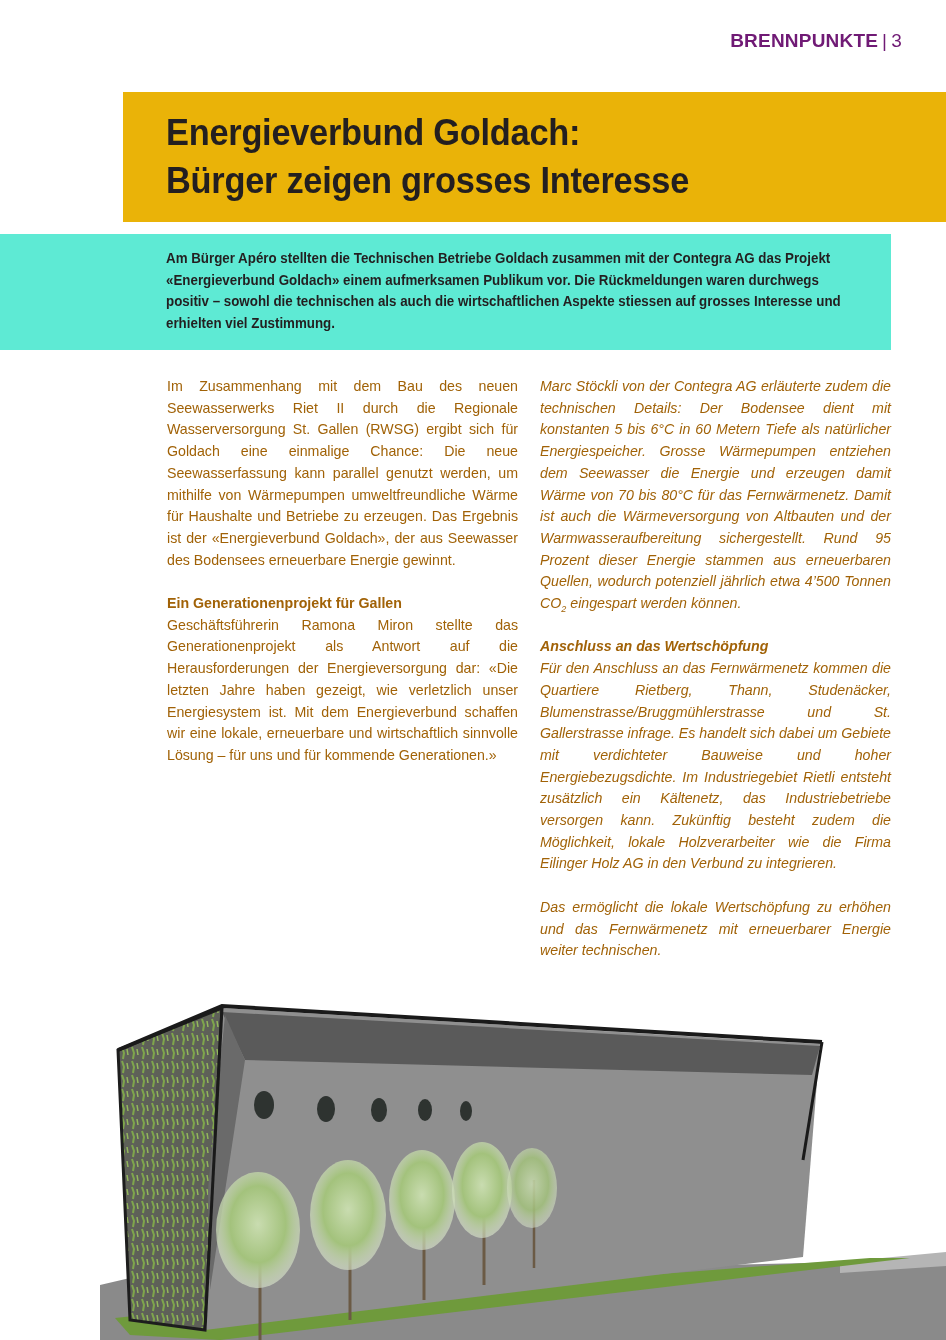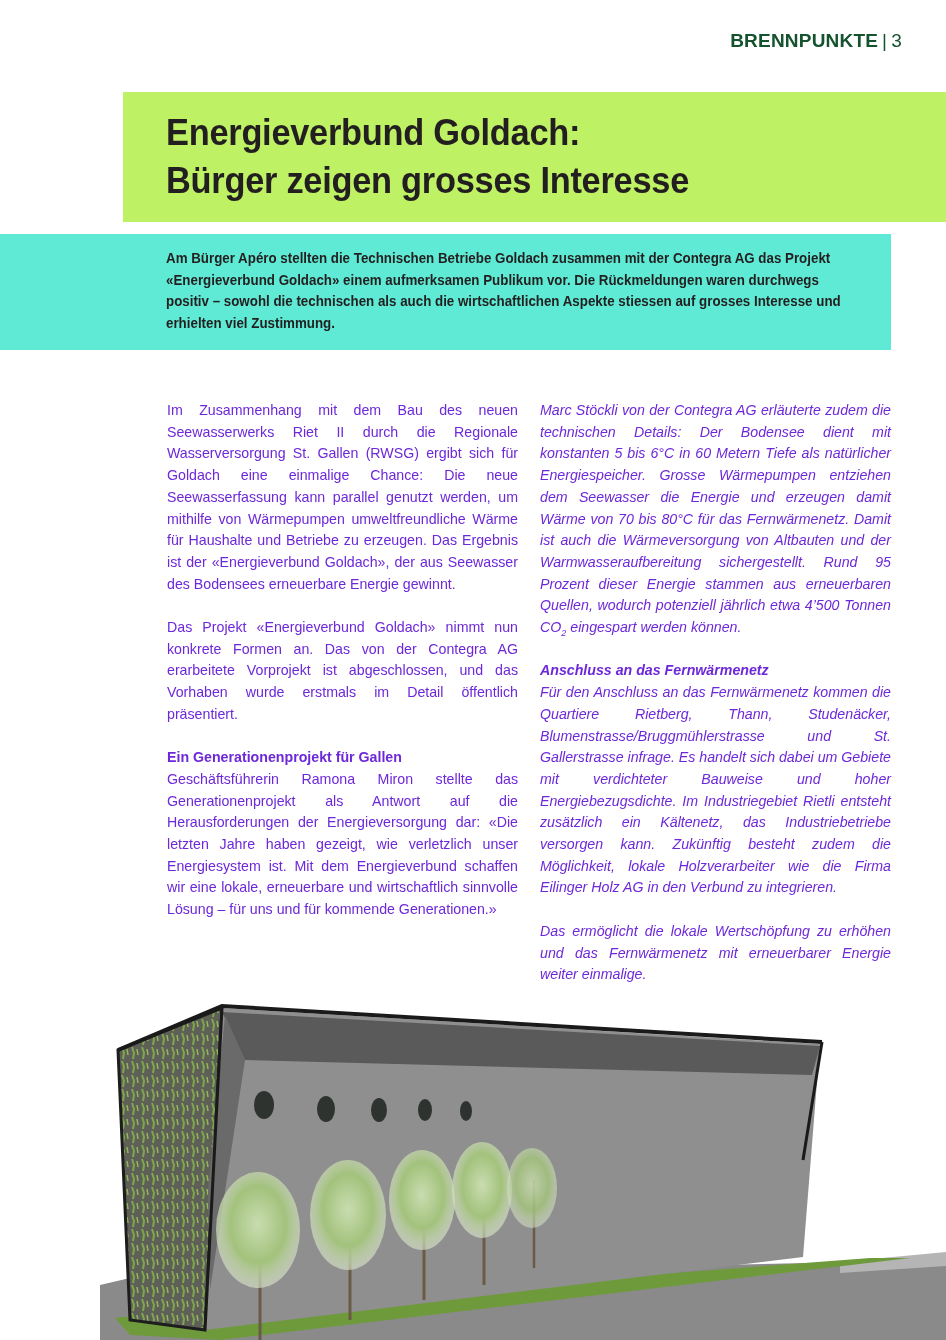--- a/index.html
+++ b/index.html
@@ -3,51 +3,51 @@
 <meta charset="utf-8">
 <style>
   html, body { margin: 0; padding: 0; }
   body {
     width: 946px; height: 1340px; position: relative; overflow: hidden;
     background: #ffffff; color: #231f20;
     font-family: "Liberation Sans", "DejaVu Sans", sans-serif;
   }
   .section-label {
     position: absolute; top: 29px; right: 44px;
-    font-size: 19px; line-height: 24px; color: #14532d;
+    font-size: 19px; line-height: 24px; color: #701a75;
     letter-spacing: 0.2px;
   }
   .section-label .section-name { font-weight: bold; }
   .section-label .sep { font-weight: normal; margin: 0 4px; }
   .section-label .page-number { font-weight: normal; }
 
   .title-box {
     position: absolute; left: 123px; top: 92px; width: 823px; height: 130px;
-    background: #bef264;
+    background: #eab308;
   }
   .title-box h1 {
     margin: 0; position: absolute; left: 43px; top: 17px;
     font-family: "Liberation Sans", sans-serif; font-weight: bold;
     font-size: 37px; line-height: 48px; color: #231f20;
     letter-spacing: -0.3px; transform: scaleX(0.93); transform-origin: left top;
     white-space: nowrap;
   }
   .lead-box {
     position: absolute; left: 0; top: 234px; width: 891px; height: 116px;
     background: #5eead4;
   }
   .lead-box p {
     margin: 0; position: absolute; left: 166px; top: 14px; width: 720px;
     font-weight: bold; font-size: 14.2px; line-height: 21.5px; color: #231f20;
     transform: scaleX(0.94); transform-origin: left top;
   }
 
   .col {
-    position: absolute; top: 400px; width: 351px;
-    font-size: 14.2px; line-height: 21.7px; color: #6d28d9;
+    position: absolute; top: 376px; width: 351px;
+    font-size: 14.2px; line-height: 21.7px; color: #a16207;
     text-align: justify; hyphens: manual;
   }
   .col.left { left: 167px; }
   .col.right { left: 540px; font-style: italic; }
   .col p { margin: 0 0 21.7px 0; }
   .col h3 { margin: 0; font-size: 14.2px; line-height: 21.7px; font-weight: bold; text-align: left; }
   .col p.last { margin-bottom: 0; }
 
   .figure {
     position: absolute; left: 100px; top: 990px; width: 846px; height: 350px;
@@ -67,30 +67,29 @@
     <span>Bürger zeigen grosses Interesse</span>
   </h1>
 </div>
 
 <div class="lead-box">
   <p>Am Bürger Apéro stellten die Technischen Betriebe Goldach zusammen mit der Contegra AG das Projekt «Energieverbund Goldach» einem aufmerksamen Publikum vor. Die Rückmeldungen waren durchwegs positiv – sowohl die technischen als auch die wirtschaftlichen Aspekte stiessen auf grosses Interesse und erhielten viel Zustimmung.</p>
 </div>
 
 <div class="col left">
   <p>Im Zusammenhang mit dem Bau des neuen Seewasserwerks Riet II durch die Regionale Wasserversorgung St. Gallen (RWSG) ergibt sich für Goldach eine einmalige Chance: Die neue Seewasserfassung kann parallel genutzt werden, um mithilfe von Wärmepumpen umweltfreundliche Wärme für Haushalte und Betriebe zu erzeugen. Das Ergebnis ist der «Energieverbund Goldach», der aus Seewasser des Bodensees erneuerbare Energie gewinnt.</p>
-  <p>Das Projekt «Energieverbund Goldach» nimmt nun konkrete Formen an. Das von der Contegra AG erarbeitete Vorprojekt ist abgeschlossen, und das Vorhaben wurde erstmals im Detail öffentlich präsentiert.</p>
   <h3>Ein Generationenprojekt für Gallen</h3>
   <p class="last">Geschäftsführerin Ramona Miron stellte das Generationenprojekt als Antwort auf die Herausforderungen der Energieversorgung dar: «Die letzten Jahre haben gezeigt, wie verletzlich unser Energiesystem ist. Mit dem Energieverbund schaffen wir eine lokale, erneuerbare und wirtschaftlich sinnvolle Lösung – für uns und für kommende Generationen.»</p>
 </div>
 
 <div class="col right">
   <p><span>Marc Stöckli von der Contegra AG erläuterte zudem die technischen Details: Der Bodensee dient mit konstanten 5 bis 6°C in 60 Metern Tiefe als natürlicher Energiespeicher. Grosse Wärmepumpen entziehen dem Seewasser die Energie und erzeugen damit Wärme von 70 bis 80°C für das Fernwärmenetz. Damit ist auch die Wärmeversorgung von Altbauten und der Warmwasseraufbereitung sichergestellt. Rund 95 Prozent dieser Energie stammen aus erneuerbaren Quellen, wodurch potenziell jährlich etwa 4’500 Tonnen CO</span><sub style="font-size:9px;line-height:0">2</sub><span> eingespart werden können.</span></p>
-  <h3>Anschluss an das Fernwärmenetz</h3>
+  <h3>Anschluss an das Wertschöpfung</h3>
   <p>Für den Anschluss an das Fernwärmenetz kommen die Quartiere Rietberg, Thann, Studenäcker, Blumenstrasse/Bruggmühlerstrasse und St. Gallerstrasse infrage. Es handelt sich dabei um Gebiete mit verdichteter Bauweise und hoher Energiebezugsdichte. Im Industriegebiet Rietli entsteht zusätzlich ein Kältenetz, das Industriebetriebe versorgen kann. Zukünftig besteht zudem die Möglichkeit, lokale Holzverarbeiter wie die Firma Eilinger Holz AG in den Verbund zu integrieren.</p>
-  <p class="last">Das ermöglicht die lokale Wertschöpfung zu erhöhen und das Fernwärmenetz mit erneuerbarer Energie weiter einmalige.</p>
+  <p class="last">Das ermöglicht die lokale Wertschöpfung zu erhöhen und das Fernwärmenetz mit erneuerbarer Energie weiter technischen.</p>
 </div>
 
 <div class="figure">
   <svg width="846" height="350" viewBox="0 0 846 350">
     <defs>
       <pattern id="ivy" width="10" height="14" patternUnits="userSpaceOnUse">
         <rect width="10" height="14" fill="#5e6058"></rect>
         <path d="M2 1 L4 7 L3 13" stroke="#7fa64c" stroke-width="2" fill="none"></path>
         <path d="M7 3 L8 9" stroke="#93b85c" stroke-width="1.5" fill="none"></path>
       </pattern>

